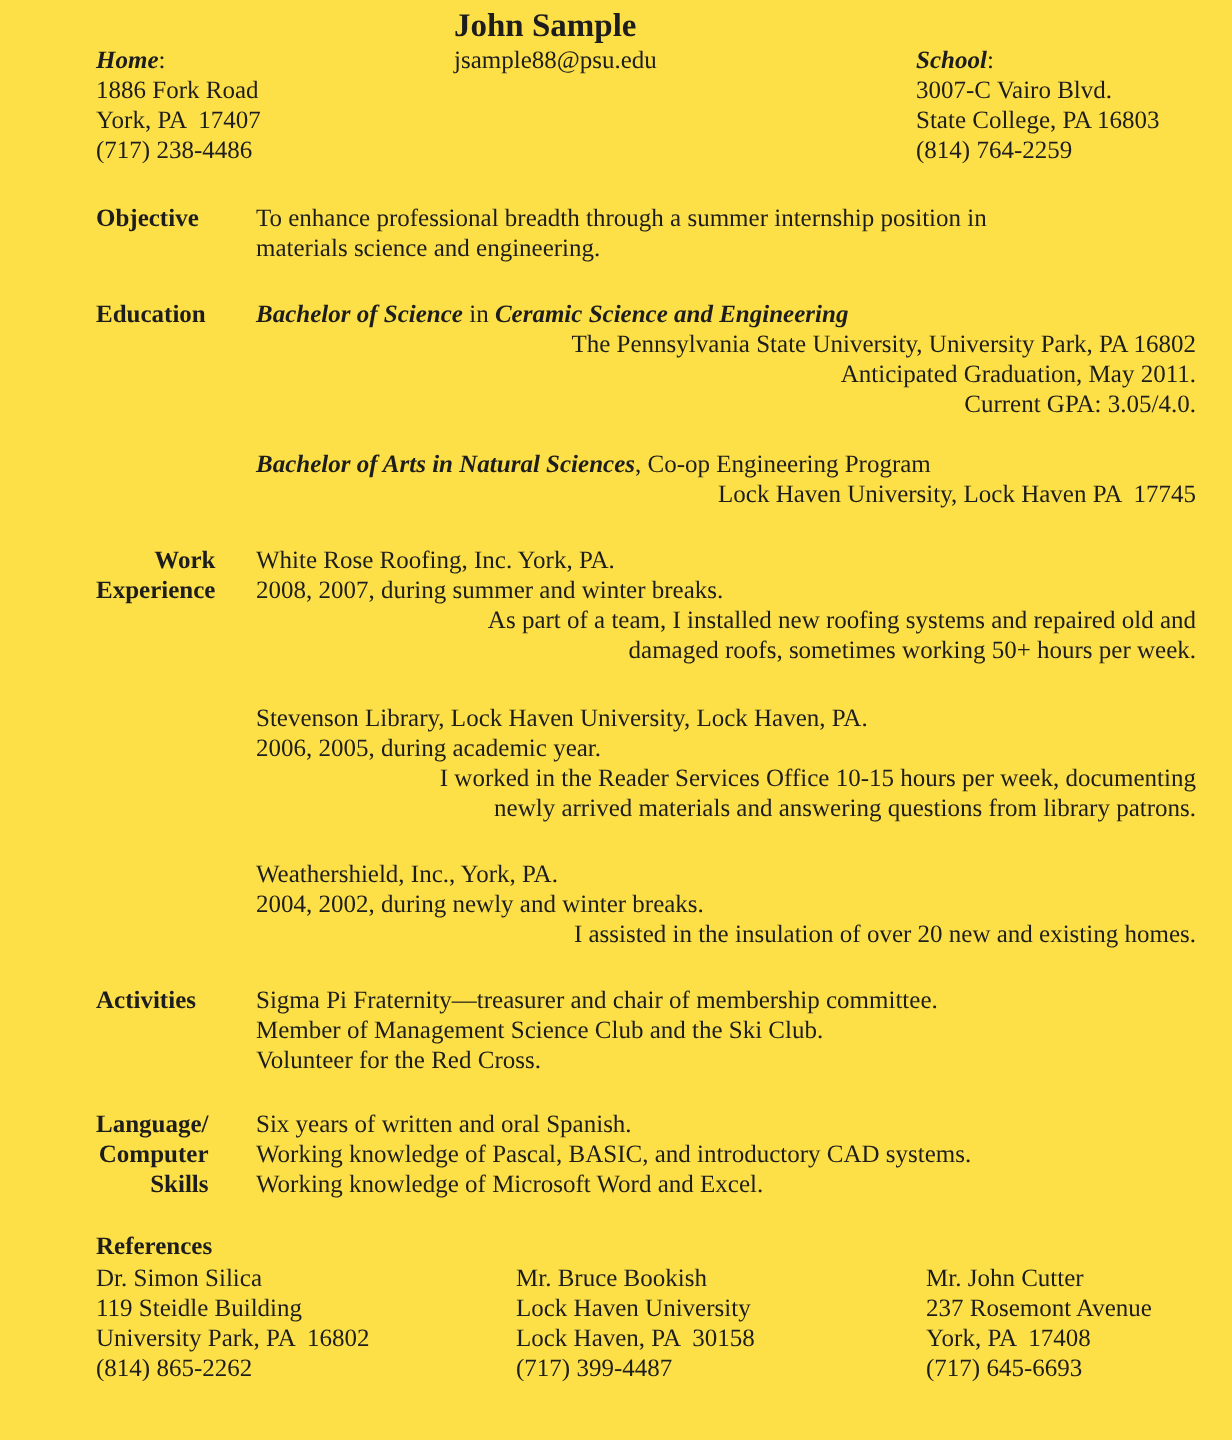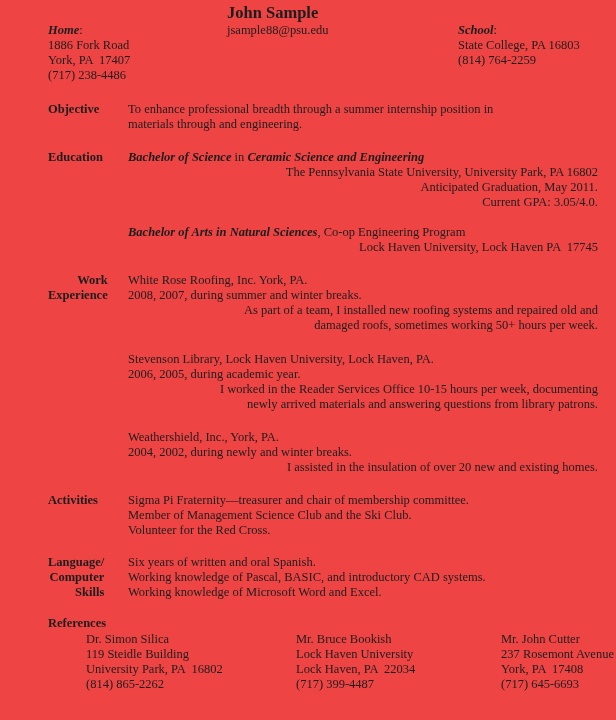--- a/index.html
+++ b/index.html
@@ -1,63 +1,64 @@
 <!DOCTYPE html>
 <html><head>
 <meta charset="utf-8">
 <style>
   html,body{margin:0;padding:0;background:#e8e8e8;}
   .page{
     position:relative;width:616px;height:720px;margin:0;
-    background:#ef4444;color:#1d1d1d;
+    background:#fde047;color:#1d1d1d;
     font-family:"Liberation Serif","DejaVu Serif",serif;
     font-size:12.5px;line-height:15px;overflow:hidden;
   }
   .ln{white-space:pre-wrap;min-height:15px;}
   .b{font-weight:bold;font-style:italic;}
   .gap{height:15px;}
   .ind{padding-left:19px;text-align:right;}
   .title{position:absolute;left:227px;top:3px;font-size:16.5px;font-weight:bold;line-height:20px;white-space:pre;}
   .contact{position:absolute;top:23px;}
   .home{left:48px;}
   .email{left:227px;top:23px;position:absolute;}
   .school{left:458px;}
   .section{position:absolute;left:0;width:616px;}
   .sec-label{position:absolute;left:48px;font-weight:bold;text-align:right;}
   .sec-content{position:absolute;left:128px;width:470px;}
   .job{position:absolute;left:0;width:470px;}
-  .ref-col{position:absolute;top:16px;width:205px;margin-left:38px;}
+  .ref-col{position:absolute;top:16px;width:205px;}
 </style>
 </head>
 <body>
 
 <div class="page">
 
   <div class="title">John Sample</div>
 
   <div class="contact home">
     <div class="ln"><span class="b">Home</span><span>:</span></div>
     <div class="ln">1886 Fork Road</div>
     <div class="ln">York, PA  17407</div>
     <div class="ln">(717) 238-4486</div>
   </div>
 
   <div class="ln email">jsample88@psu.edu</div>
 
   <div class="contact school">
     <div class="ln"><span class="b">School</span><span>:</span></div>
+    <div class="ln">3007-C Vairo Blvd.</div>
     <div class="ln">State College, PA 16803</div>
     <div class="ln">(814) 764-2259</div>
   </div>
 
   <div class="section" style="top:102px">
     <div class="sec-label ln">Objective</div>
     <div class="sec-content">
       <div class="ln">To enhance professional breadth through a summer internship position in</div>
-      <div class="ln">materials through and engineering.</div>
+      <div class="ln">materials science and engineering.</div>
     </div>
   </div>
 
   <div class="section" style="top:150px">
     <div class="sec-label ln">Education</div>
     <div class="sec-content">
       <div class="ln"><span class="b">Bachelor of Science</span><span> in </span><span class="b">Ceramic Science and Engineering</span></div>
       <div class="ln ind">The Pennsylvania State University, University Park, PA 16802</div>
       <div class="ln ind">Anticipated Graduation, May 2011.</div>
       <div class="ln ind">Current GPA: 3.05/4.0.</div>
@@ -119,21 +120,21 @@
     <div class="sec-label ln">References</div>
     <div class="ref-col" style="left:48px">
       <div class="ln">Dr. Simon Silica</div>
       <div class="ln">119 Steidle Building</div>
       <div class="ln">University Park, PA  16802</div>
       <div class="ln">(814) 865-2262</div>
     </div>
     <div class="ref-col" style="left:258px">
       <div class="ln">Mr. Bruce Bookish</div>
       <div class="ln">Lock Haven University</div>
-      <div class="ln">Lock Haven, PA  22034</div>
+      <div class="ln">Lock Haven, PA  30158</div>
       <div class="ln">(717) 399-4487</div>
     </div>
     <div class="ref-col" style="left:463px">
       <div class="ln">Mr. John Cutter</div>
       <div class="ln">237 Rosemont Avenue</div>
       <div class="ln">York, PA  17408</div>
       <div class="ln">(717) 645-6693</div>
     </div>
   </div>
 

